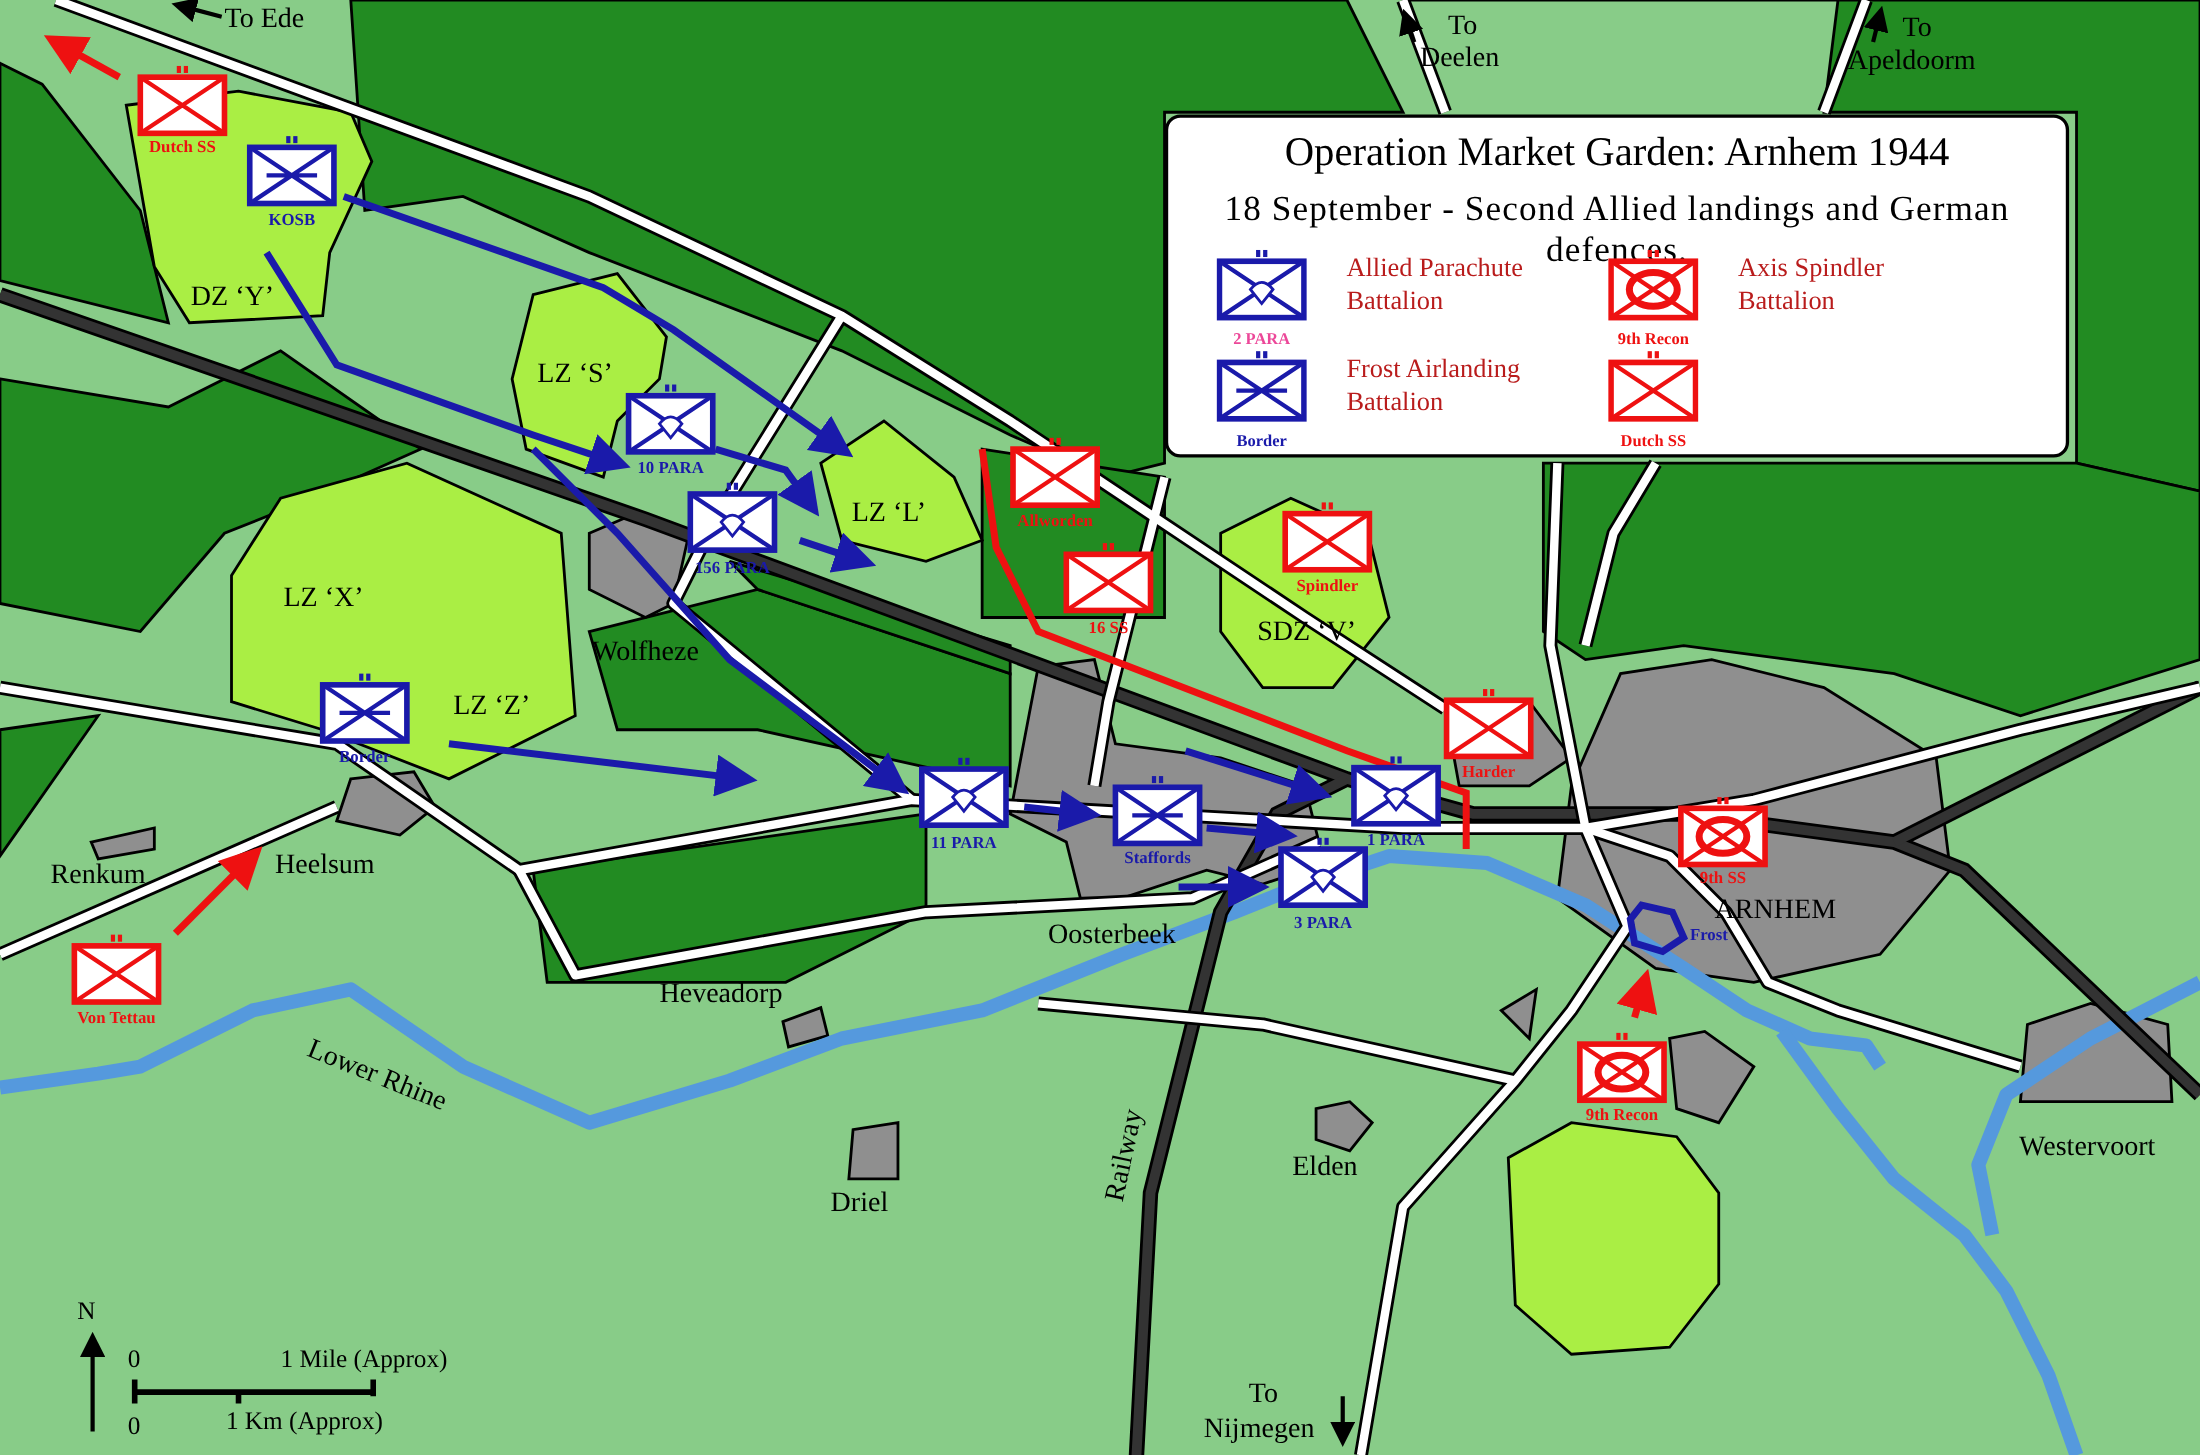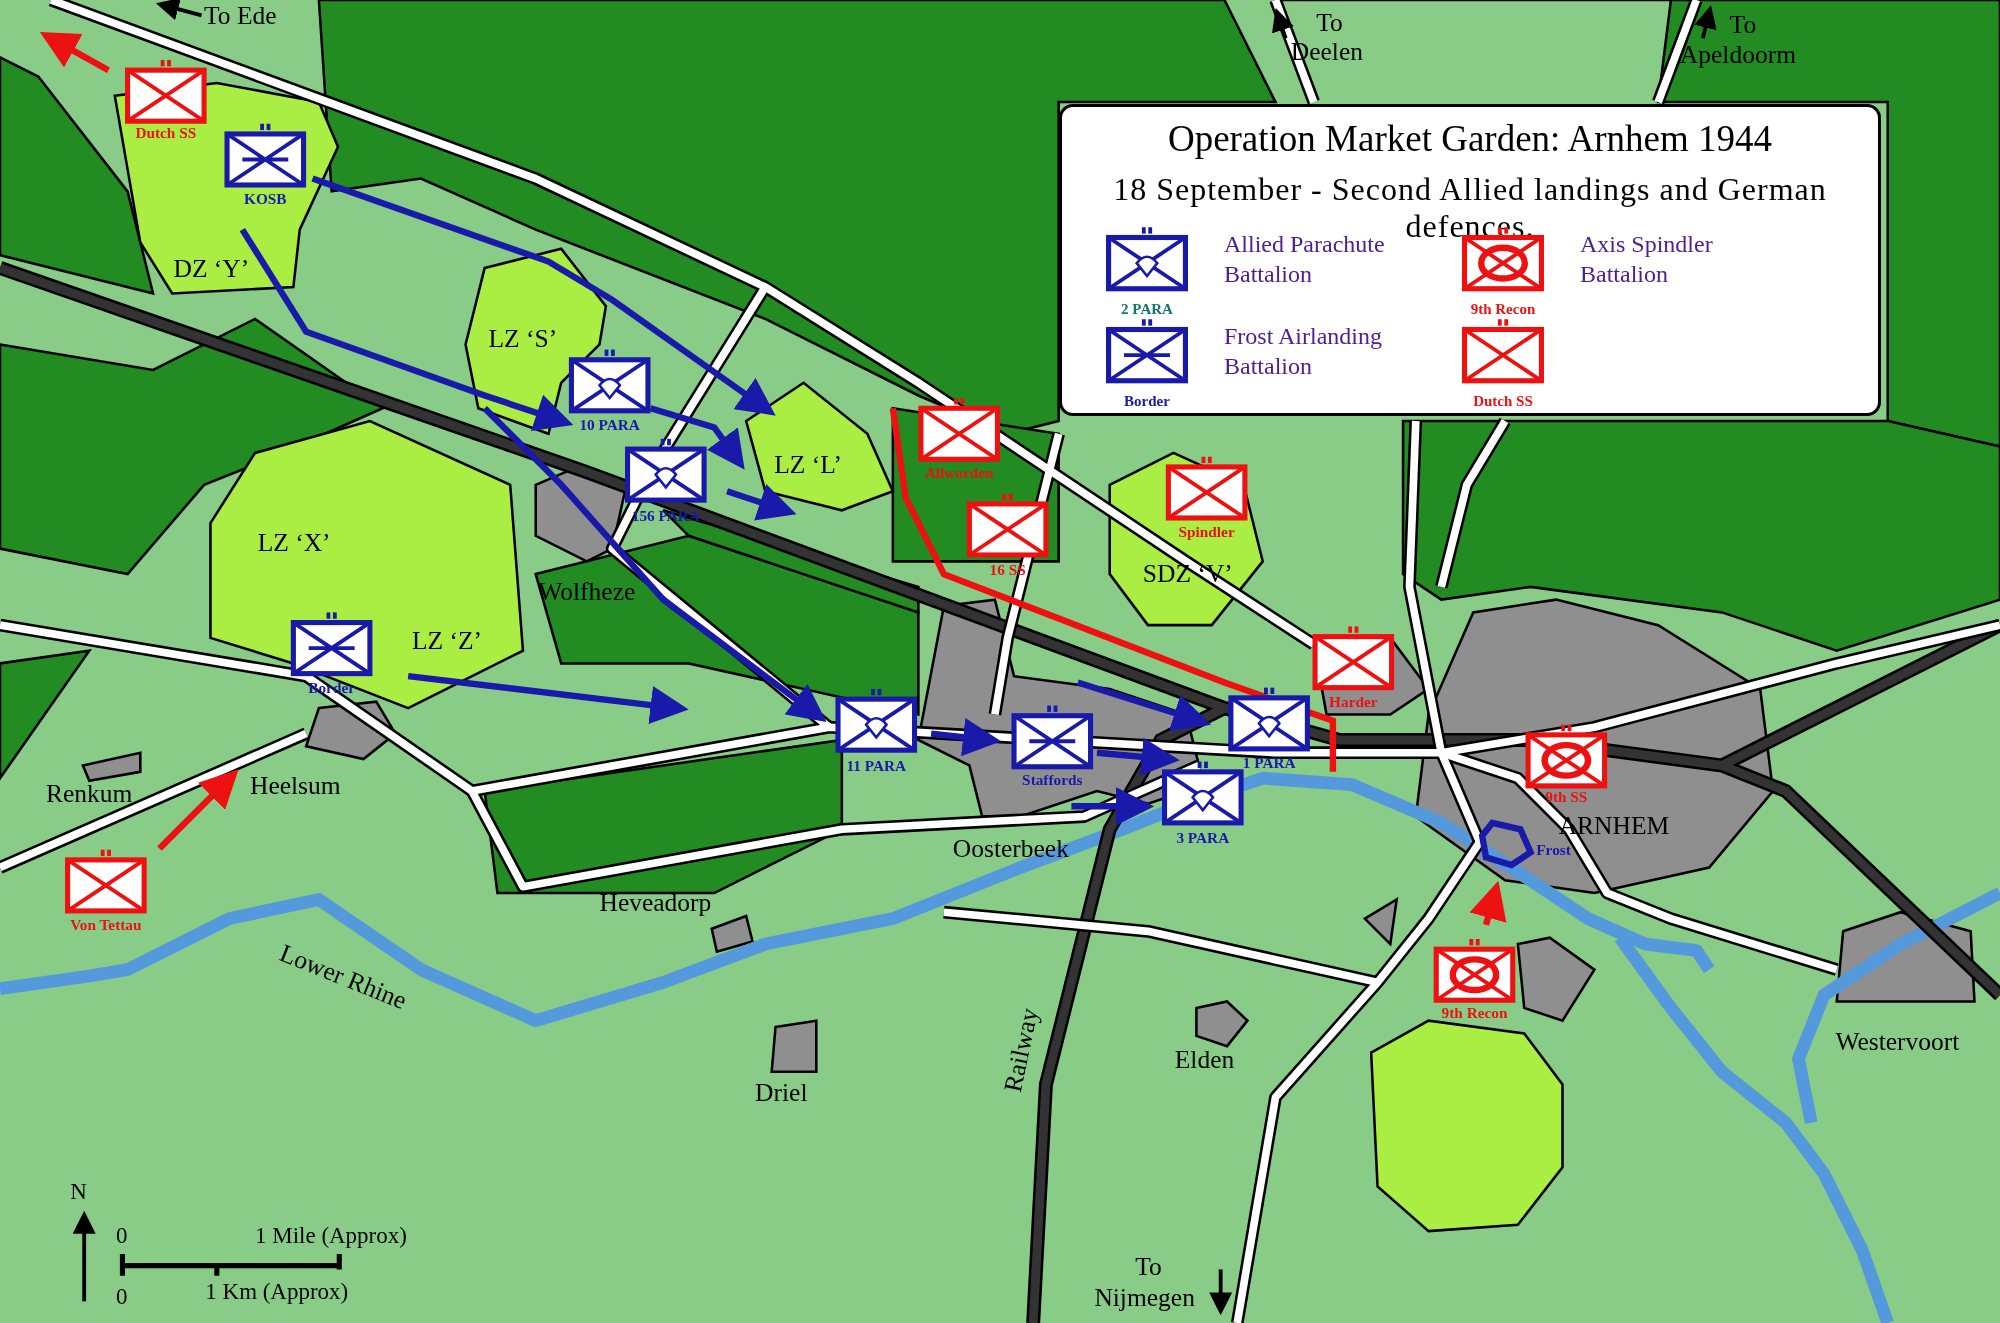--- a/index.html
+++ b/index.html
@@ -8,21 +8,21 @@
   .lbl{font-family:"Liberation Serif","DejaVu Serif",serif;fill:#000;}
   .place{font-size:20px;}
   .zone{font-size:20px;}
   .unit-b{font-family:"Liberation Serif",serif;font-size:12px;fill:#1a1aaa;font-weight:bold;text-anchor:middle;}
   .unit-r{font-family:"Liberation Serif",serif;font-size:12px;fill:#ee1111;font-weight:bold;text-anchor:middle;}
   #legend{position:absolute;left:1059px;top:104px;width:822px;height:312px;background:#fff;border:3px solid #000;border-radius:14px;box-sizing:border-box;}
   #legend .title{position:absolute;left:0;right:0;top:10px;text-align:center;font-family:"Liberation Serif",serif;font-size:37px;color:#000;}
   #legend .subtitle{position:absolute;left:0;right:0;top:64px;text-align:center;font-family:"Liberation Serif",serif;font-size:32px;letter-spacing:1px;color:#000;}
   .leg-item{position:absolute;width:390px;height:110px;}
   .leg-item svg{position:absolute;left:0;top:0;}
-  .leg-item .txt{position:absolute;left:118px;top:12px;font-family:"Liberation Serif",serif;font-size:24px;line-height:30px;color:#4c1d95;}
+  .leg-item .txt{position:absolute;left:118px;top:12px;font-family:"Liberation Serif",serif;font-size:24px;line-height:30px;color:#b91c1c;}
   .leg-item .code{position:absolute;left:0;width:82px;top:84px;text-align:center;font-family:"Liberation Serif",serif;font-size:15px;font-weight:bold;}
 </style>
 </head>
 <body>
 
 <svg id="map" viewBox="0 0 1568 1037" preserveAspectRatio="none" xmlns="http://www.w3.org/2000/svg">
   <defs>
 
     <g id="sym-para-b">
       <rect x="0" y="0" width="60" height="40" fill="#fff" stroke="#1a1aaa" stroke-width="4"></rect>
@@ -287,21 +287,21 @@
   <div class="subtitle">18 September - Second Allied landings and German defences.</div>
 
   <div class="leg-item" style="left:44px;top:110px;">
     <svg width="82" height="82" viewBox="-2 -12 64 56">
       <rect x="0" y="0" width="60" height="40" fill="#fff" stroke="#1a1aaa" stroke-width="4"></rect>
       <path d="M0 0 L60 40 M60 0 L0 40" stroke="#1a1aaa" stroke-width="3"></path>
       <path d="M22 20 Q30 10 38 20 L30 30 Z" fill="#fff" stroke="#1a1aaa" stroke-width="2"></path>
       <rect x="26" y="-8" width="3" height="5" fill="#1a1aaa"></rect>
         <rect x="31" y="-8" width="3" height="5" fill="#1a1aaa"></rect>
     </svg>
-    <div class="code" style="color:#0f766e">2 PARA</div>
+    <div class="code" style="color:#ec4899">2 PARA</div>
     <div class="txt">
         <div>Allied Parachute</div>
         <div>Battalion</div>
       </div>
   </div>
 
   <div class="leg-item" style="left:44px;top:202px;">
     <svg width="82" height="82" viewBox="-2 -12 64 56">
       <rect x="0" y="0" width="60" height="40" fill="#fff" stroke="#1a1aaa" stroke-width="4"></rect>
       <path d="M0 0 L60 40 M60 0 L0 40 M12 20 L48 20" stroke="#1a1aaa" stroke-width="3"></path>

